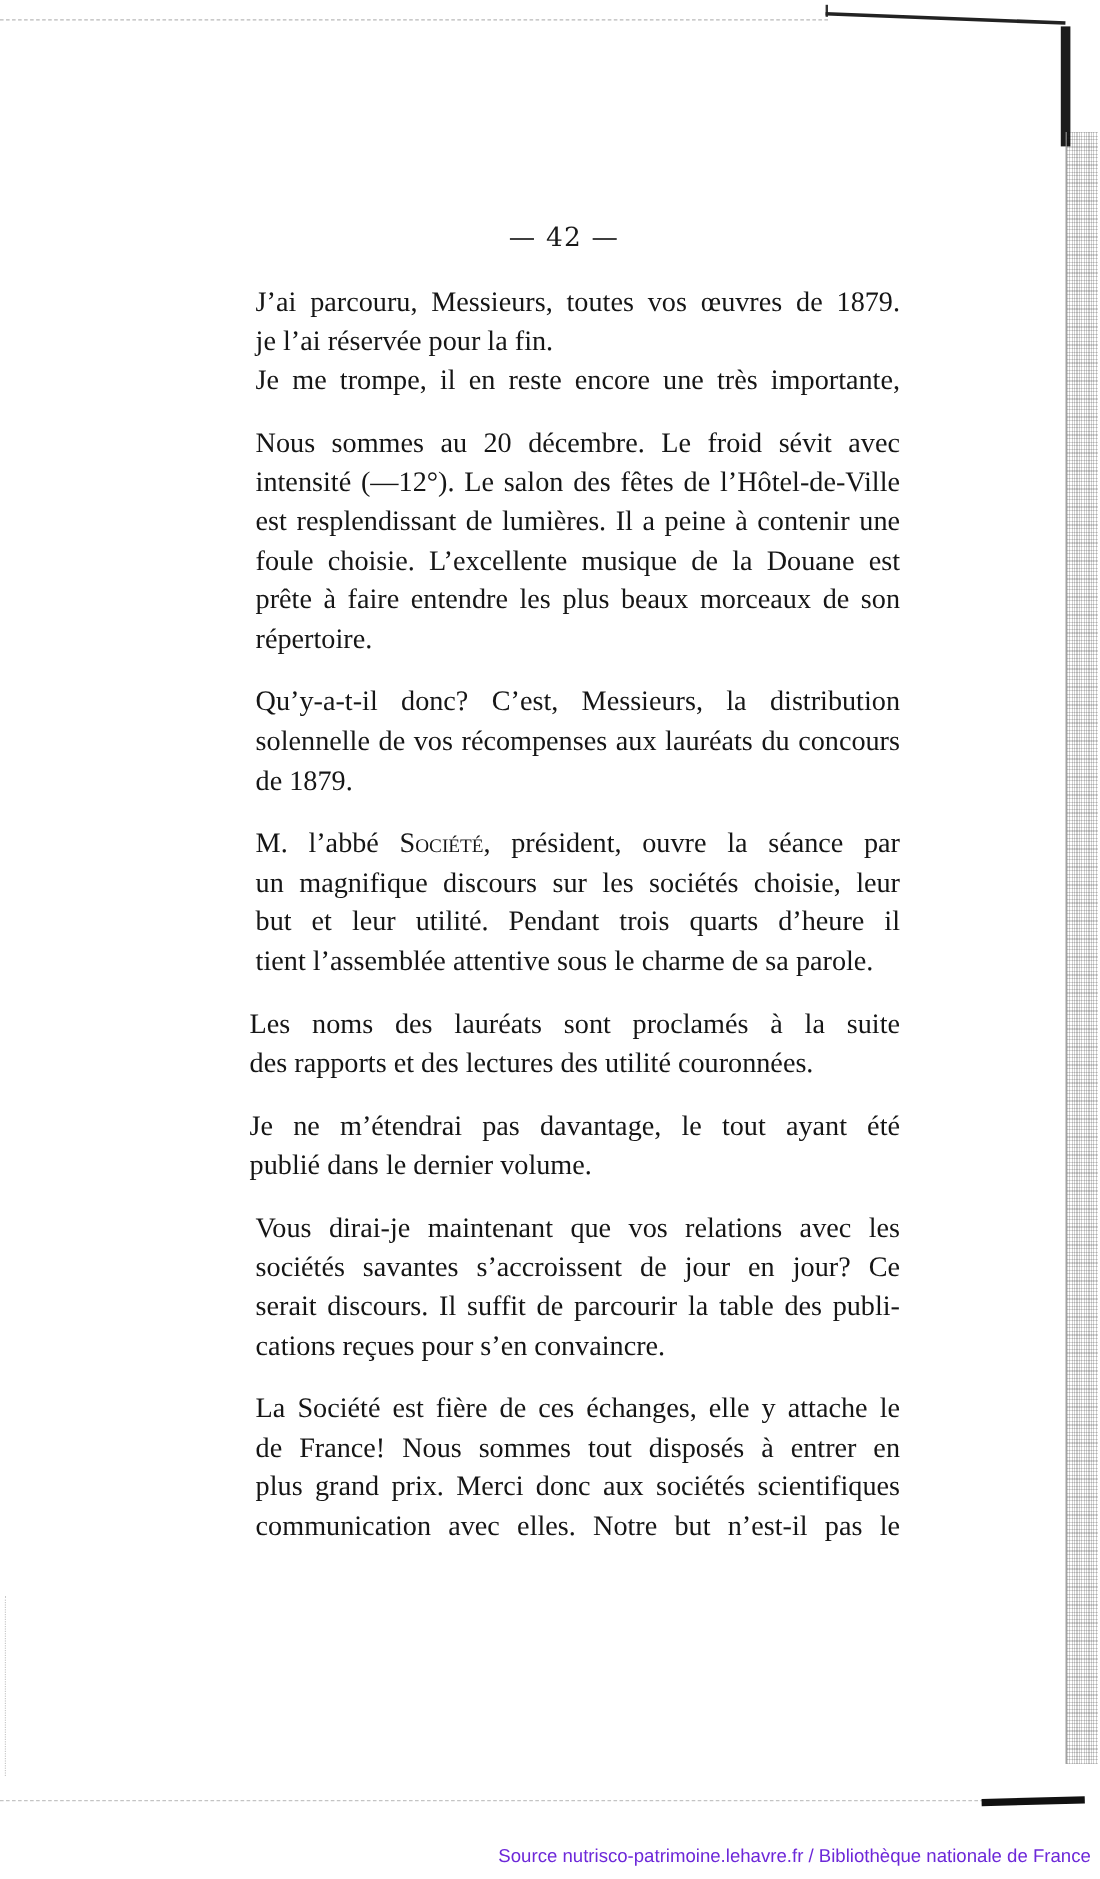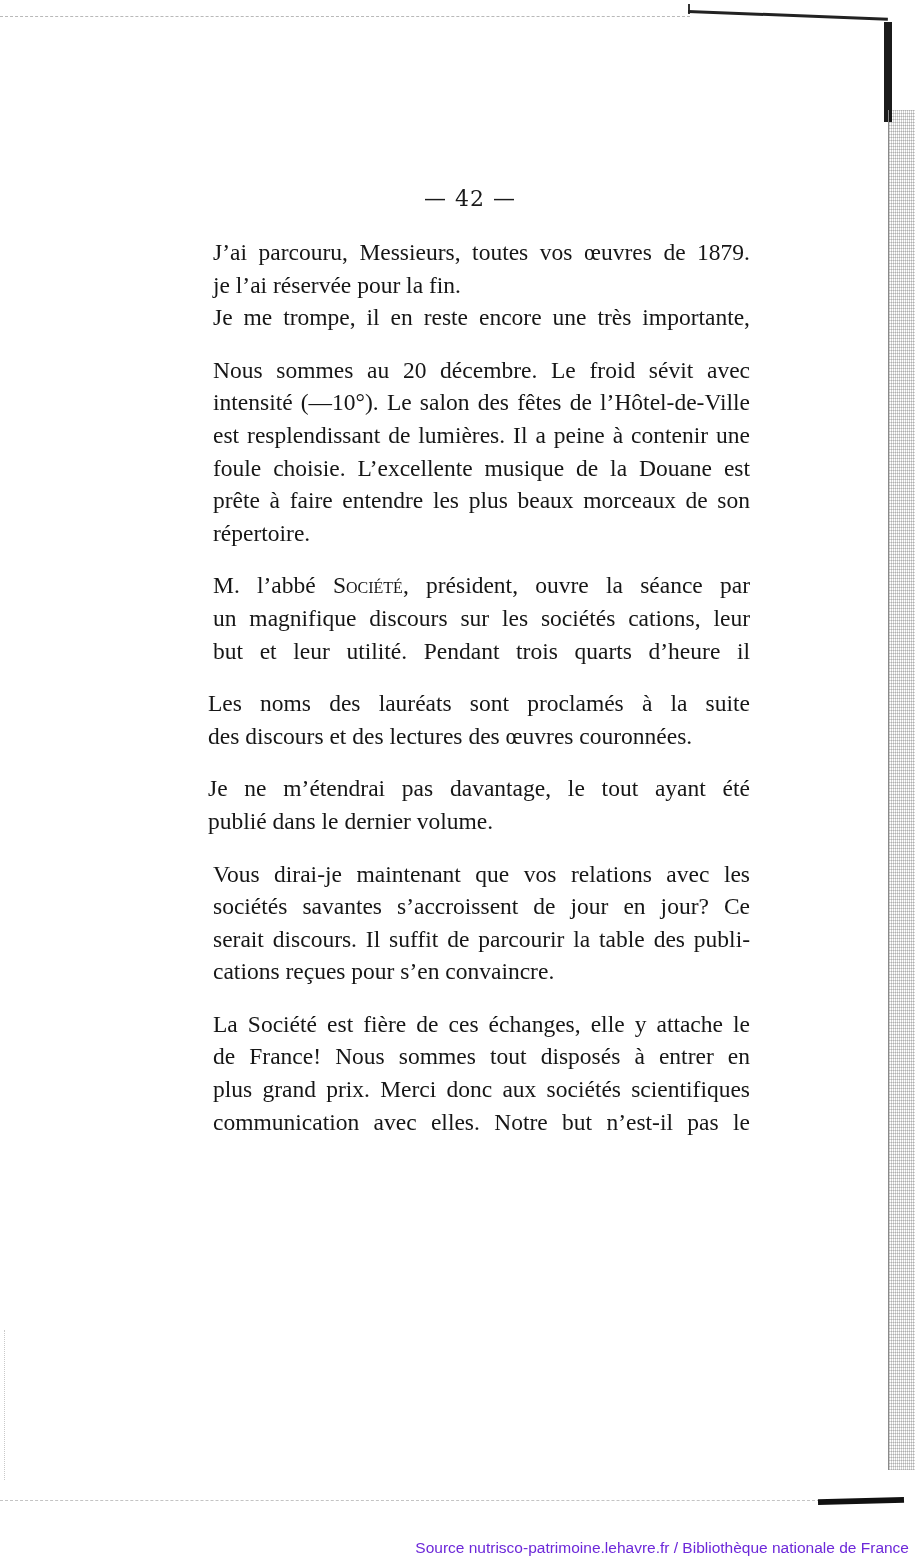--- a/index.html
+++ b/index.html
@@ -56,34 +56,40 @@
   <div class="page-number">— 42 —</div>
 
   <div class="text-block">
     <p class="para">
       <span class="line">J’ai parcouru, Messieurs, toutes vos œuvres de 1879.</span>
       <span class="line last">je l’ai réservée pour la fin.</span>
       <span class="line">Je me trompe, il en reste encore une très importante,</span>
     </p>
     <p class="para">
       <span class="line">Nous sommes au 20 décembre. Le froid sévit avec</span>
-      <span class="line">intensité (—10°). Le salon des fêtes de l’Hôtel-de-Ville</span>
+      <span class="line">intensité (—12°). Le salon des fêtes de l’Hôtel-de-Ville</span>
       <span class="line">est resplendissant de lumières. Il a peine à contenir une</span>
       <span class="line">foule choisie. L’excellente musique de la Douane est</span>
       <span class="line">prête à faire entendre les plus beaux morceaux de son</span>
       <span class="line last">répertoire.</span>
     </p>
     <p class="para">
+      <span class="line">Qu’y-a-t-il donc? C’est, Messieurs, la distribution</span>
+      <span class="line">solennelle de vos récompenses aux lauréats du concours</span>
+      <span class="line last">de 1879.</span>
+    </p>
+    <p class="para">
       <span class="line">M. l’abbé <span class="sc">Société</span>, président, ouvre la séance par</span>
-      <span class="line">un magnifique discours sur les sociétés cations, leur</span>
+      <span class="line">un magnifique discours sur les sociétés choisie, leur</span>
       <span class="line">but et leur utilité. Pendant trois quarts d’heure il</span>
+      <span class="line last">tient l’assemblée attentive sous le charme de sa parole.</span>
     </p>
     <p class="para i2">
       <span class="line">Les noms des lauréats sont proclamés à la suite</span>
-      <span class="line last">des discours et des lectures des œuvres couronnées.</span>
+      <span class="line last">des rapports et des lectures des utilité couronnées.</span>
     </p>
     <p class="para i2">
       <span class="line">Je ne m’étendrai pas davantage, le tout ayant été</span>
       <span class="line last">publié dans le dernier volume.</span>
     </p>
     <p class="para">
       <span class="line">Vous dirai-je maintenant que vos relations avec les</span>
       <span class="line">sociétés savantes s’accroissent de jour en jour? Ce</span>
       <span class="line">serait discours. Il suffit de parcourir la table des publi-</span>
       <span class="line last">cations reçues pour s’en convaincre.</span>

